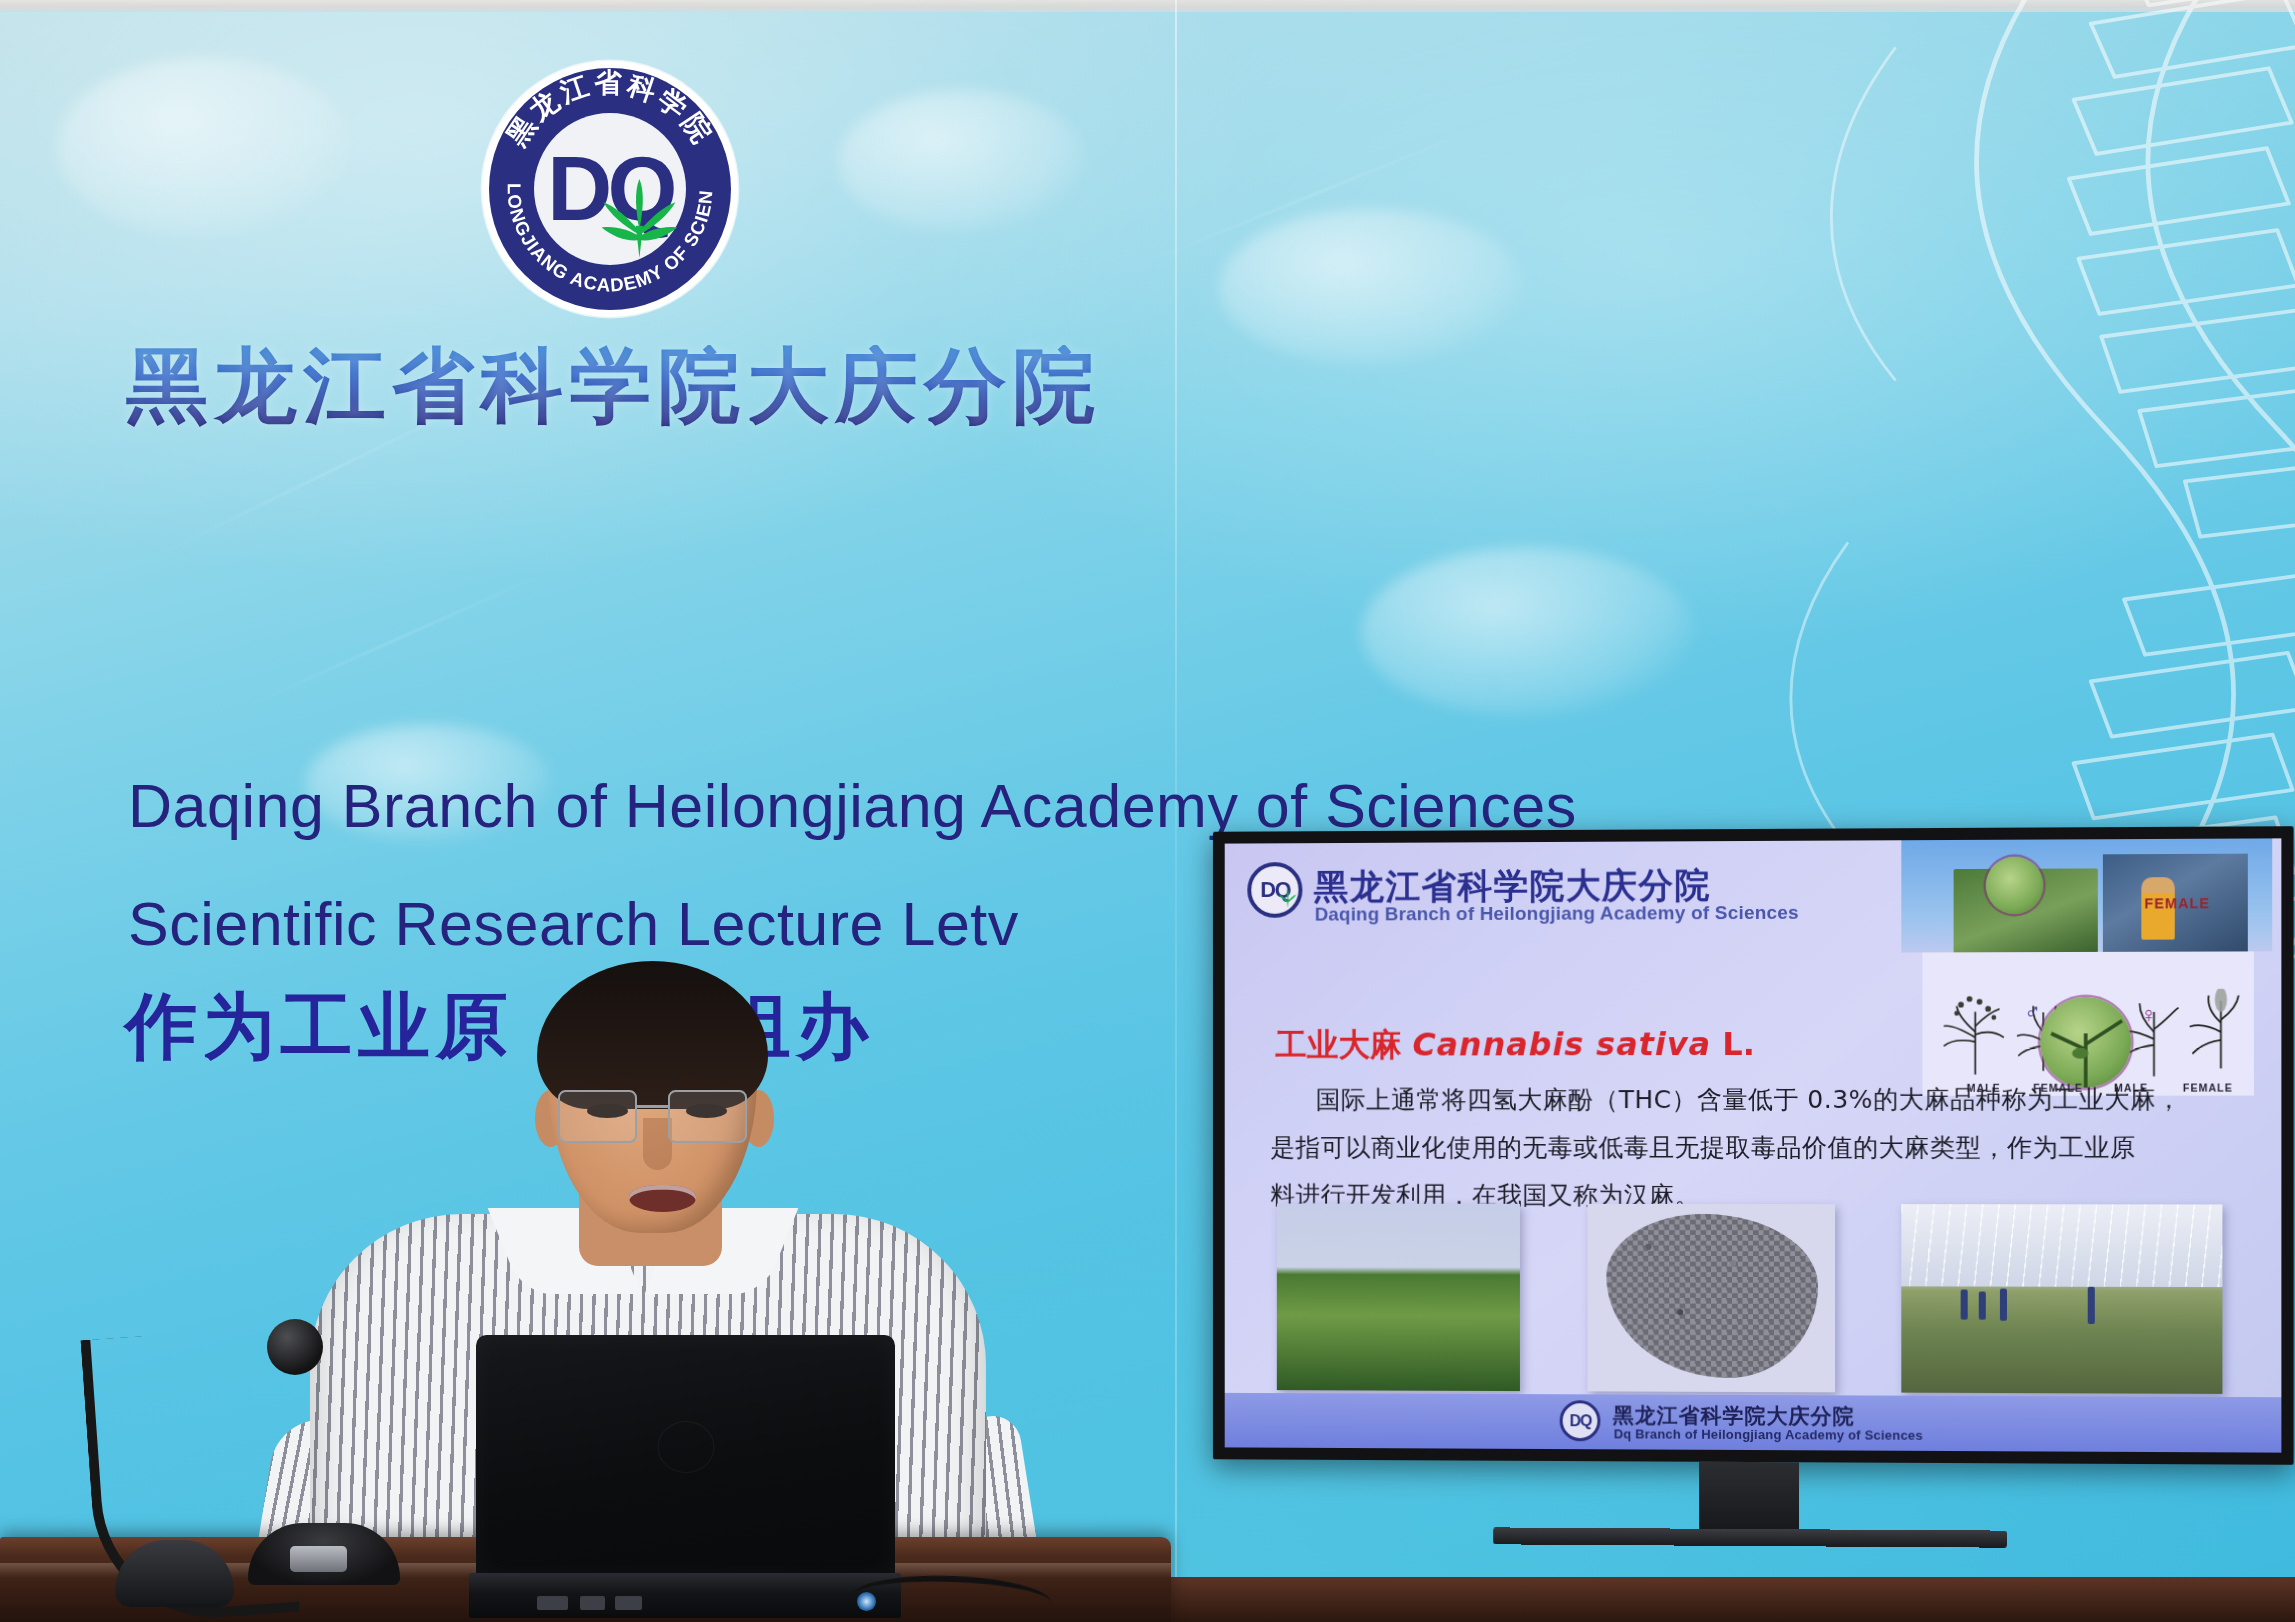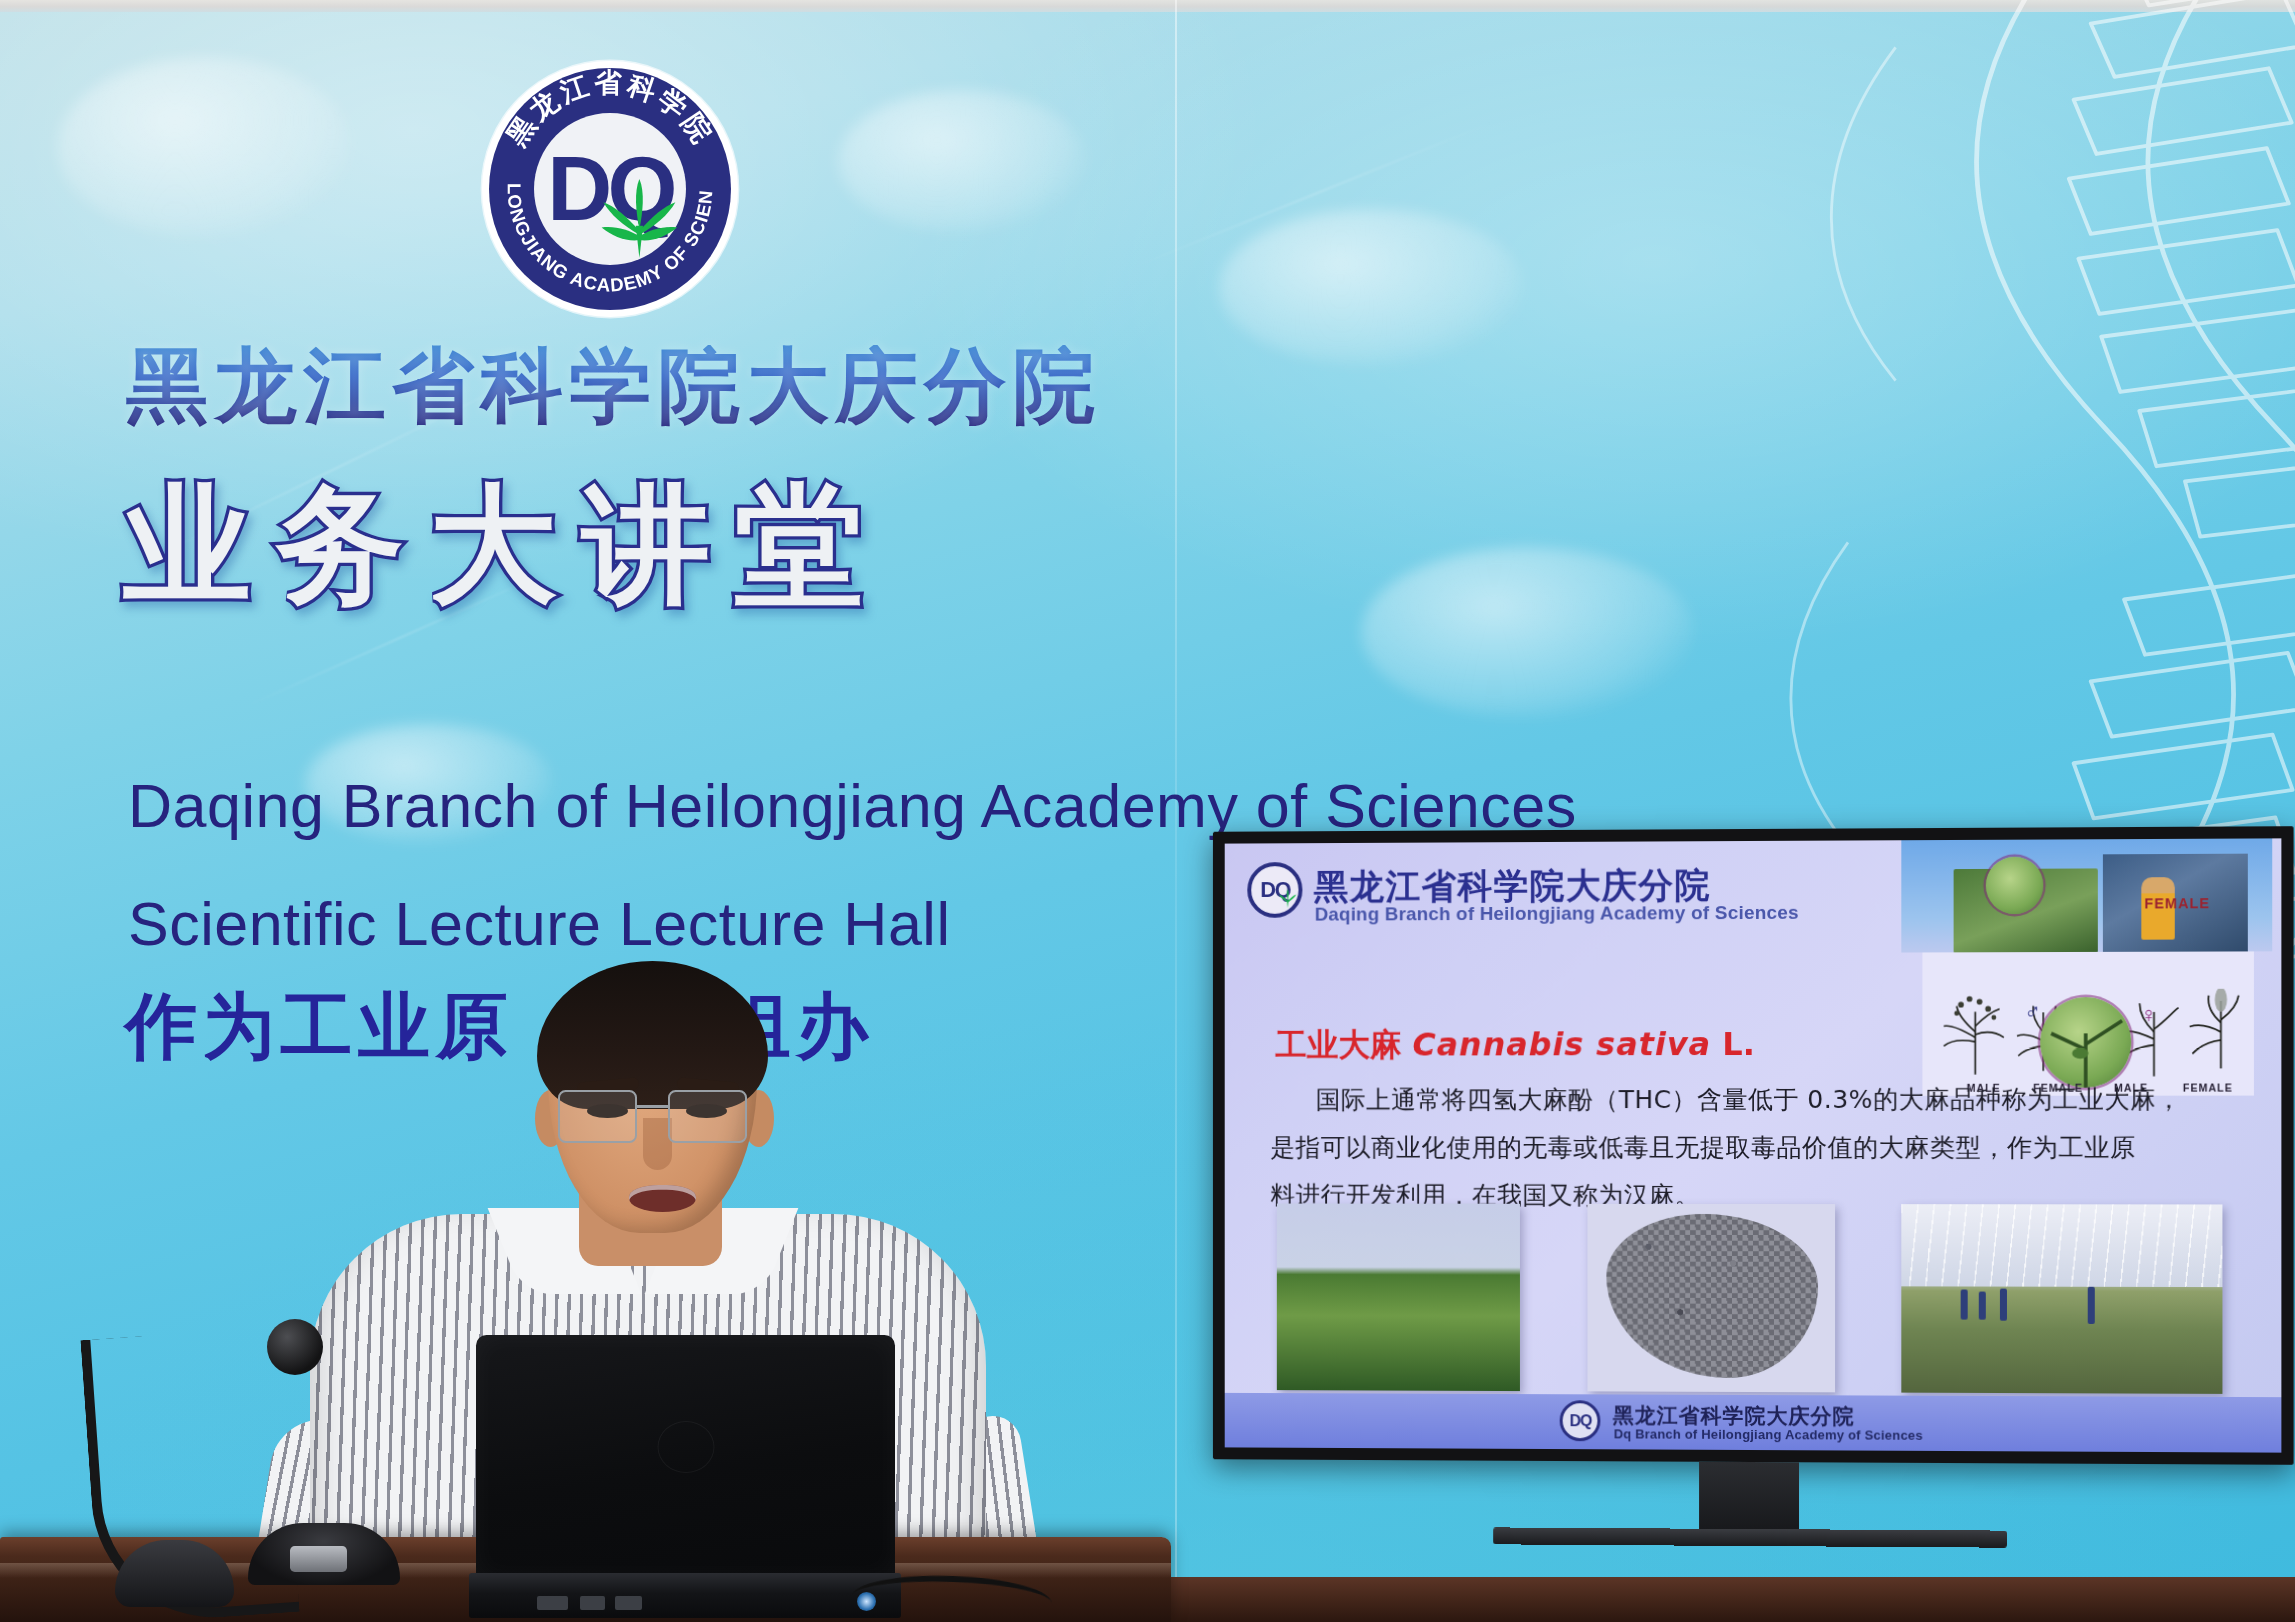--- a/index.html
+++ b/index.html
@@ -475,23 +475,22 @@
           <path d="M50 62 C 36 46, 22 34, 10 30 C 18 44, 32 56, 50 66 Z"></path>
           <path d="M50 62 C 64 46, 78 34, 90 30 C 82 44, 68 56, 50 66 Z"></path>
           <path d="M50 68 C 38 60, 22 56, 8 58 C 20 68, 36 74, 50 72 Z"></path>
           <path d="M50 68 C 62 60, 78 56, 92 58 C 80 68, 64 74, 50 72 Z"></path>
         </g>
       </svg>
     </div>
   </div>
 
   <div class="ban-line1">黑龙江省科学院大庆分院</div>
-  <div class="ban-title">业务大讲堂</div>
   <div class="ban-en1">Daqing Branch of Heilongjiang Academy of Sciences</div>
-  <div class="ban-en2">Scientific Lecture Lecture Hall</div>
+  <div class="ban-en2">Scientific Research Lecture Letv</div>
   <div class="ban-line4"><span>作为工业原</span><span class="gap"></span><span>组办</span></div>
 
   <div class="tv">
     <div class="tv-bezel"></div>
 
     <div class="slide">
 
       <div class="sl-logo">
         <div class="dq">DQ</div>
         <div class="lf">

